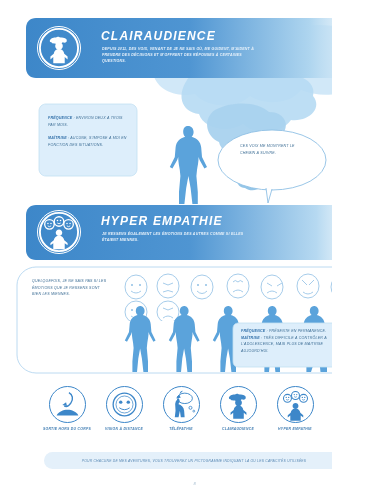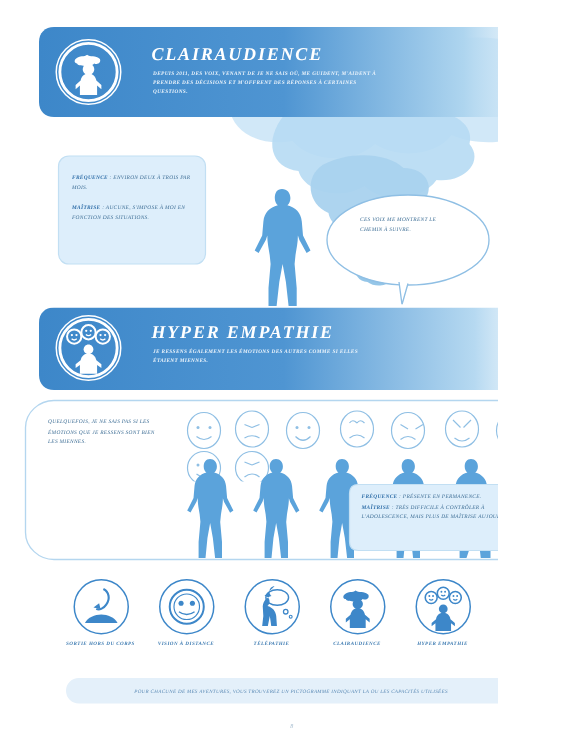--- a/index.html
+++ b/index.html
@@ -3,21 +3,21 @@
 <meta charset="utf-8">
 <style>
   html,body{margin:0;padding:0;}
   body{
     width:389px;height:500px;
     background:#ffffff;
     font-family:"Liberation Sans", sans-serif;
     overflow:hidden;
     position:relative;
   }
-  .page{position:absolute;inset:0;width:332px;height:500px;overflow:hidden;background:#fff;font-family:Liberation Serif, serif;}
+  .page{position:absolute;inset:0;width:332px;height:500px;overflow:hidden;background:#fff;}
 
   
   .ttl{
     font-style:italic;font-weight:bold;color:#ffffff;
     letter-spacing:1.2px;
   }
   .subtxt{
     font-style:italic;font-weight:bold;color:#eaf3fb;
     font-size:3.5px;line-height:1.75;letter-spacing:.25px;
   }

